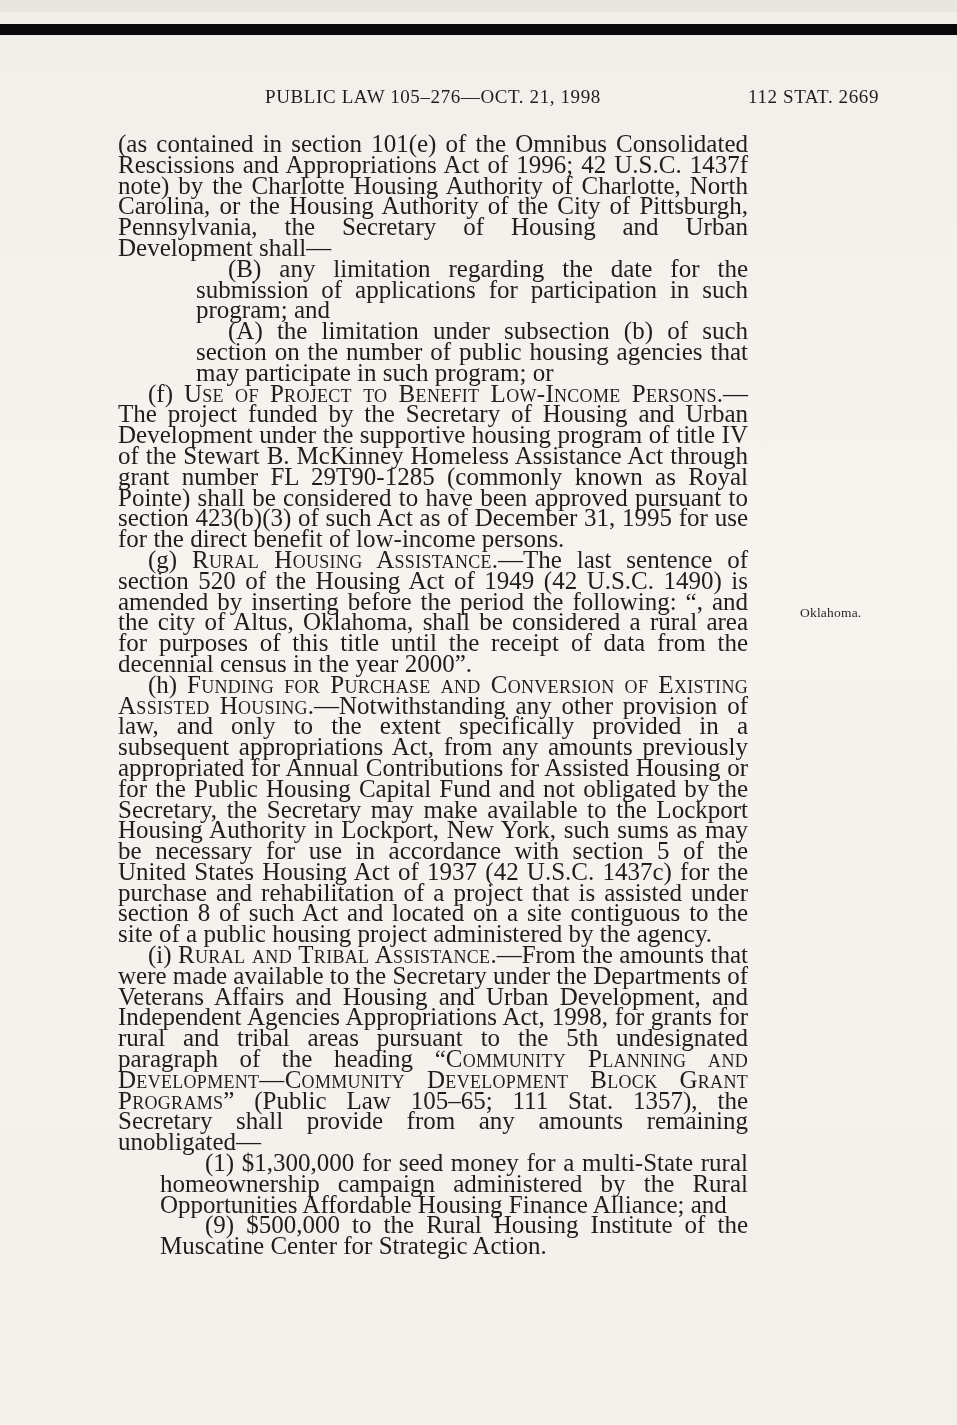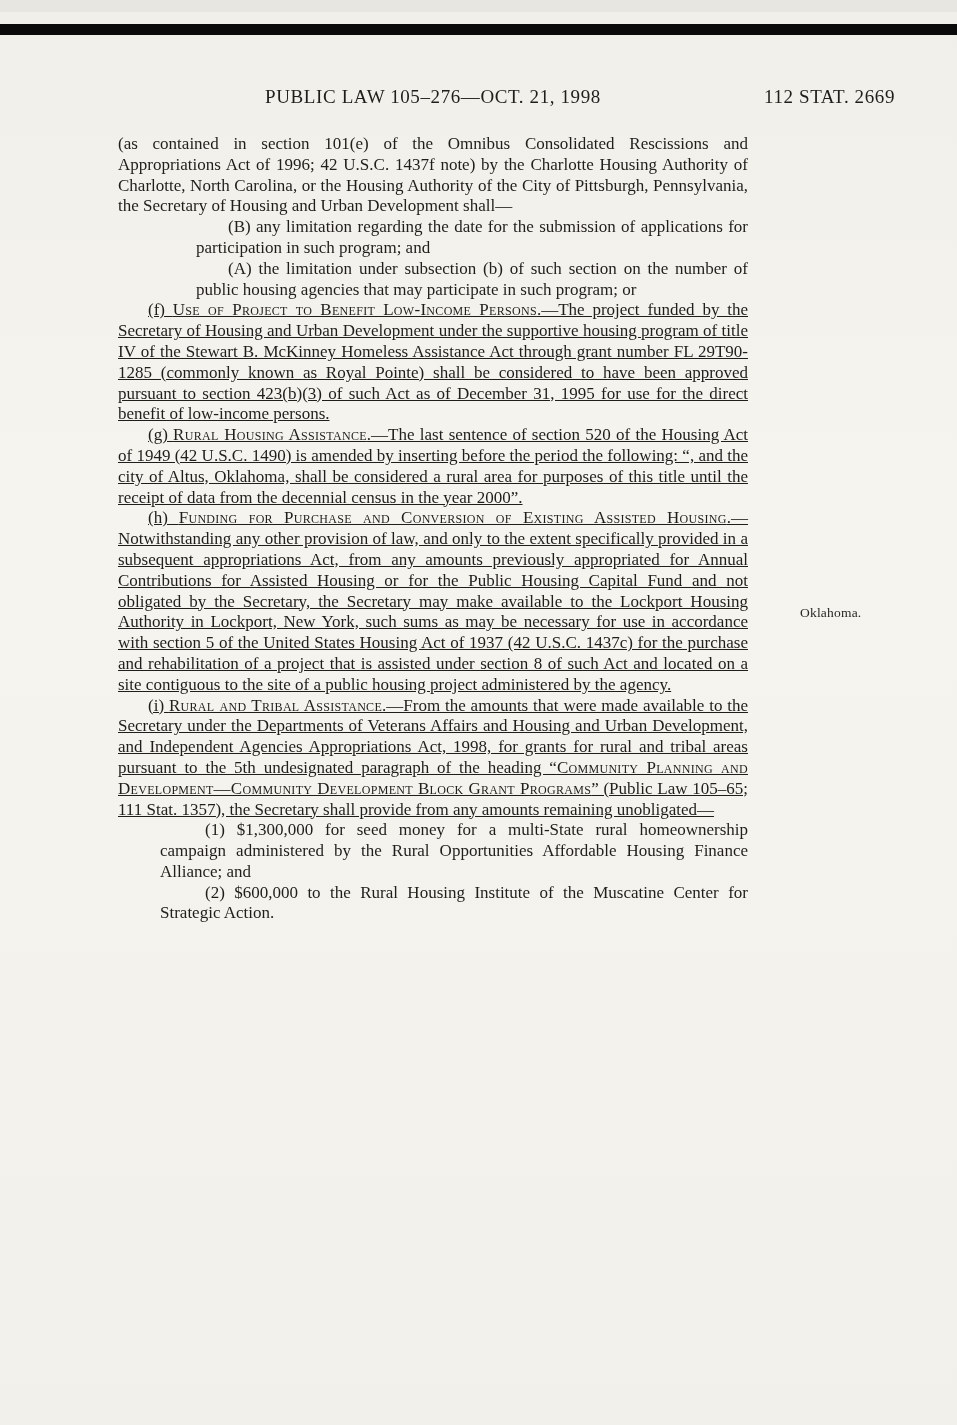--- a/index.html
+++ b/index.html
@@ -23,36 +23,36 @@
   }
   .running-head {
     position: absolute; top: 62px; left: 118px;
     width: 630px;
     text-align: center;
     font-size: 19px;
     letter-spacing: 0.6px;
     white-space: nowrap;
   }
   .stat-cite {
-    position: absolute; top: 62px; right: 62px;
+    position: absolute; top: 62px; right: 78px;
     font-size: 19px;
     letter-spacing: 0.6px;
     white-space: nowrap;
     text-align: right;
   }
   .text-column {
     position: absolute; top: 110px; left: 118px;
     width: 630px;
-    font-size: 17px;
+    font-size: 25px;
     line-height: 20.8px;
     text-align: justify;
     hyphens: auto;
   }
   .para { margin: 0; text-align: justify; }
-  .indent-first { text-indent: 30px; text-decoration: underline; }
+  .indent-first { text-indent: 30px; }
   .item-l1 { margin-left: 42px; text-indent: 45px; }
   .item-l2 { margin-left: 78px; text-indent: 32px; }
   .sc { font-variant: small-caps; letter-spacing: 0.3px; }
   .margin-note {
     position: absolute; top: 581px; left: 800px;
     font-size: 13.5px;
     letter-spacing: 0.2px;
     color: #2a2825;
   }
 </style>
@@ -79,19 +79,19 @@
     <p class="para indent-first"><span>(f) </span><span class="sc">Use of Project to Benefit Low-Income Persons</span><span>.—The project funded by the Secretary of Housing and Urban Development under the supportive housing program of title IV of the Stewart B. McKinney Homeless Assistance Act through grant number FL 29T90-1285 (commonly known as Royal Pointe) shall be considered to have been approved pursuant to section 423(b)(3) of such Act as of December 31, 1995 for use for the direct benefit of low-income persons.</span></p>
 
     <p class="para indent-first"><span>(g) </span><span class="sc">Rural Housing Assistance</span><span>.—The last sentence of section 520 of the Housing Act of 1949 (42 U.S.C. 1490) is amended by inserting before the period the following: “, and the city of Altus, Oklahoma, shall be considered a rural area for purposes of this title until the receipt of data from the decennial census in the year 2000”.</span></p>
 
     <p class="para indent-first"><span>(h) </span><span class="sc">Funding for Purchase and Conversion of Existing Assisted Housing</span><span>.—Notwithstanding any other provision of law, and only to the extent specifically provided in a subsequent appropriations Act, from any amounts previously appropriated for Annual Contributions for Assisted Housing or for the Public Housing Capital Fund and not obligated by the Secretary, the Secretary may make available to the Lockport Housing Authority in Lockport, New York, such sums as may be necessary for use in accordance with section 5 of the United States Housing Act of 1937 (42 U.S.C. 1437c) for the purchase and rehabilitation of a project that is assisted under section 8 of such Act and located on a site contiguous to the site of a public housing project administered by the agency.</span></p>
 
     <p class="para indent-first"><span>(i) </span><span class="sc">Rural and Tribal Assistance</span><span>.—From the amounts that were made available to the Secretary under the Departments of Veterans Affairs and Housing and Urban Development, and Independent Agencies Appropriations Act, 1998, for grants for rural and tribal areas pursuant to the 5th undesignated paragraph of the heading “</span><span class="sc">Community Planning and Development—Community Development Block Grant Programs</span><span>” (Public Law 105–65; 111 Stat. 1357), the Secretary shall provide from any amounts remaining unobligated—</span></p>
 
     <p class="para item-l1"><span>(1) $1,300,000 for seed money for a multi-State rural homeownership campaign administered by the Rural Opportunities Affordable Housing Finance Alliance; and</span></p>
 
-    <p class="para item-l1"><span>(2) $600,000 to the Rural Housing Institute of the Muscatine Center for Strategic Action.</span></p>
+    <p class="para item-l1"><span>(9) $500,000 to the Rural Housing Institute of the Muscatine Center for Strategic Action.</span></p>
 
   </div>
 
   <div class="margin-note">Oklahoma.</div>
 
 </div>
 
 </body></html>

